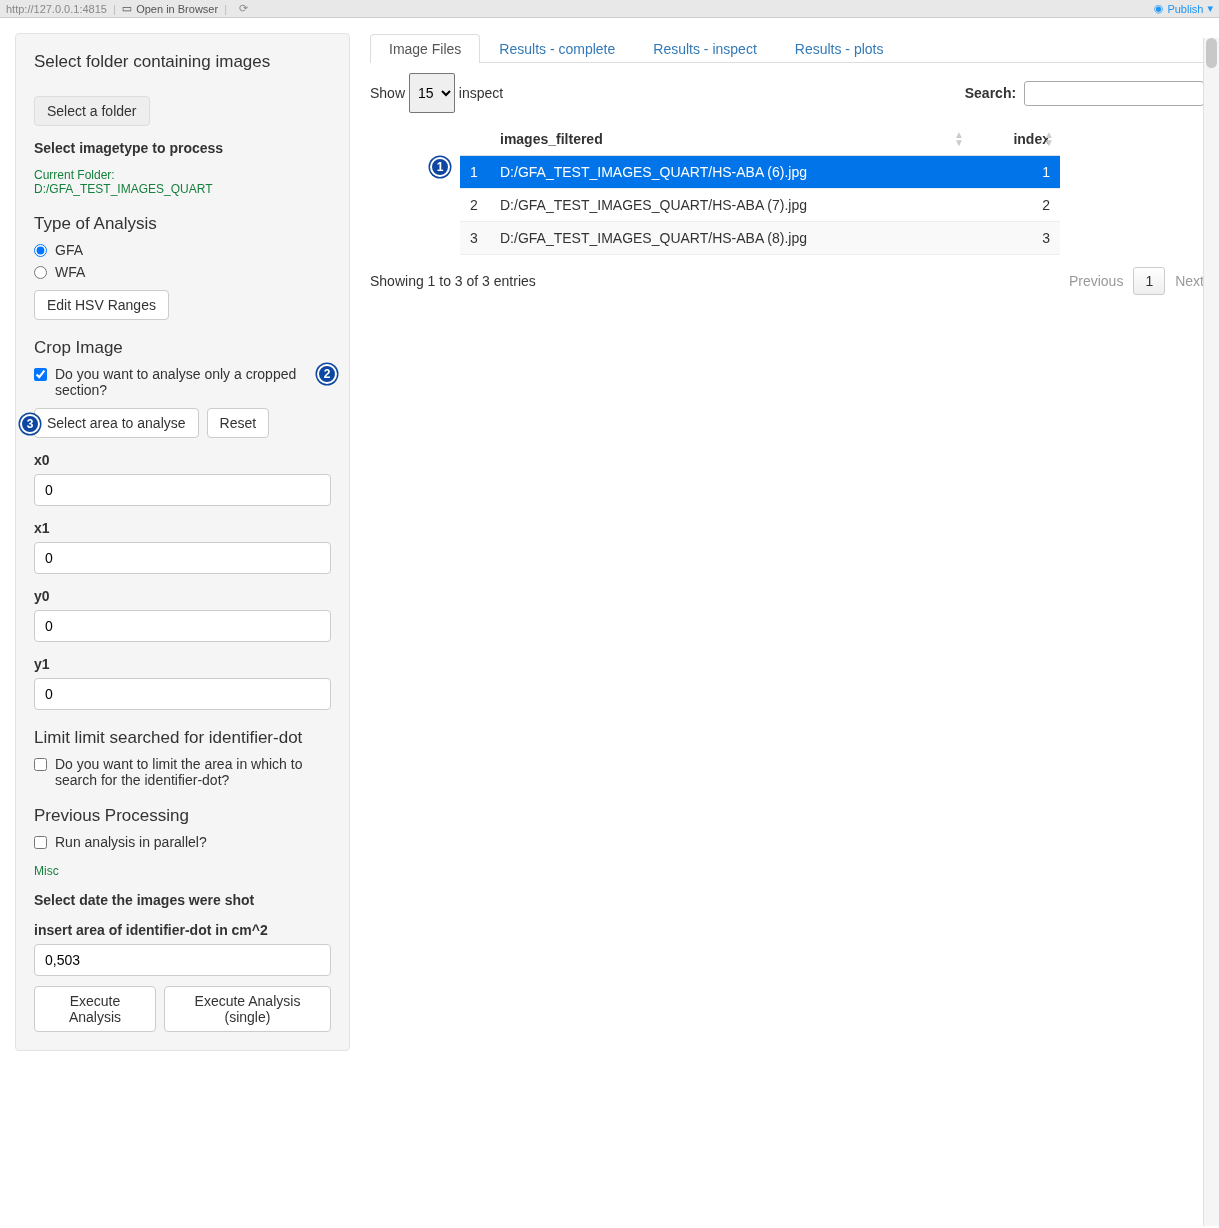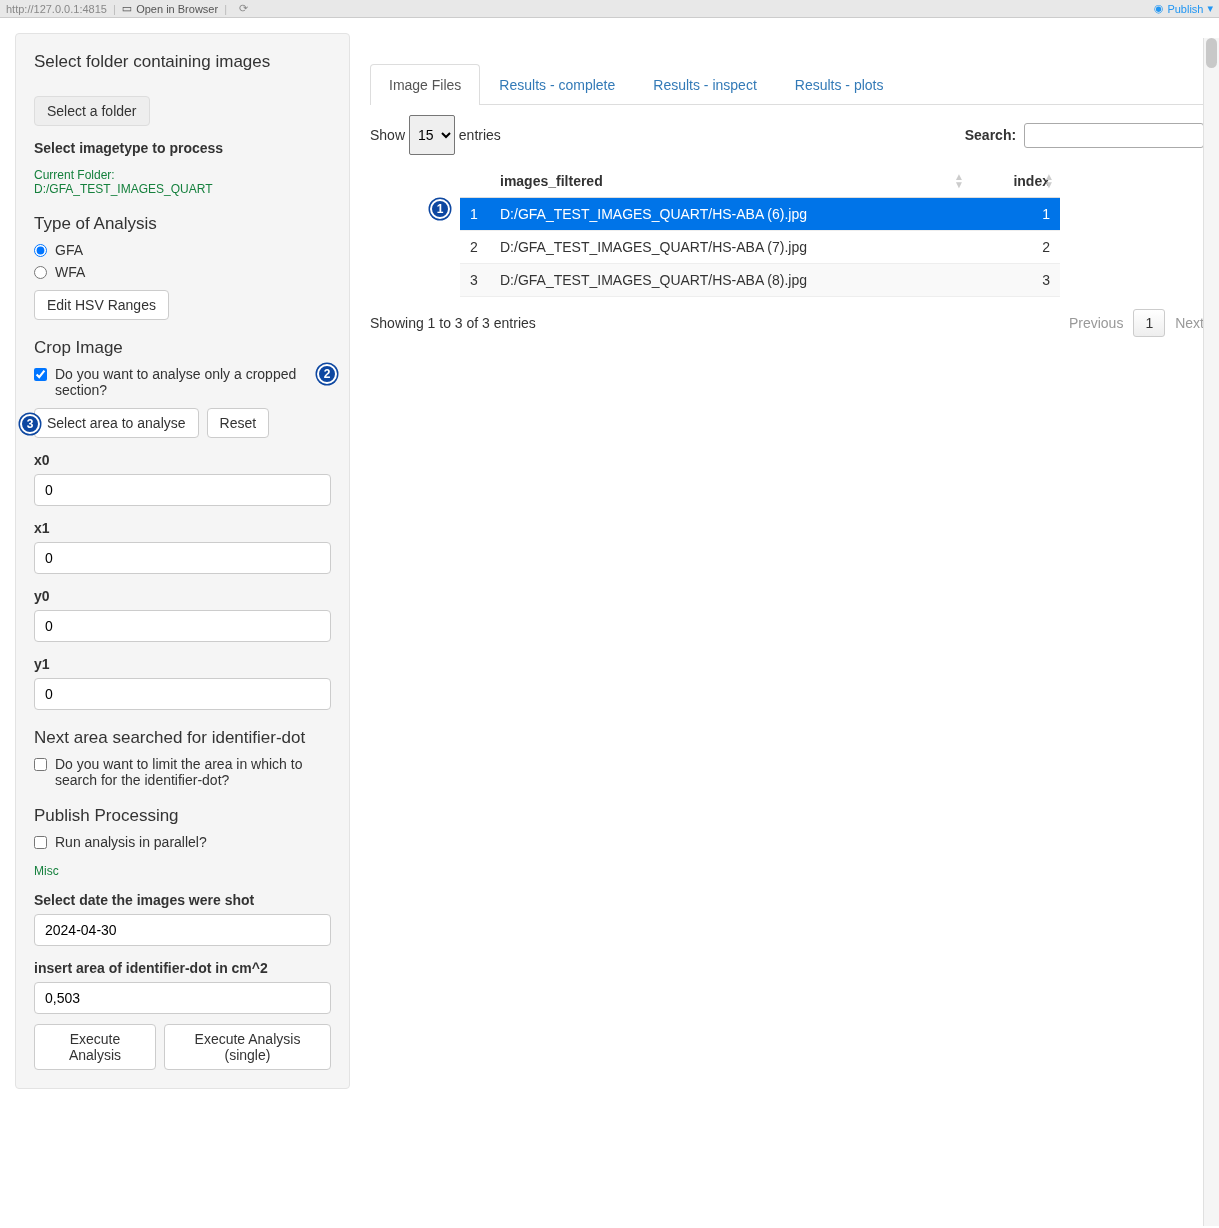--- a/index.html
+++ b/index.html
@@ -22,21 +22,21 @@
 .sidebar .field-label { font-weight:700; font-size:14px; margin-top:14px; margin-bottom:6px; display:block; }
 .select-wrap { position:relative; }
 .select-wrap select, .text-input, .num-input { width:100%; border:1px solid #ccc; border-radius:4px; padding:7px 10px; font-size:14px; background:#fff; }
 .select-wrap .caret { position:absolute; right:10px; top:50%; transform:translateY(-50%); pointer-events:none; font-size:12px; color:#333; }
 .small-text { font-size:12px; color:#15803d; margin-top:12px; }
 .section-head { font-size:17px; font-weight:500; margin-top:18px; margin-bottom:8px; }
 .radio-row, .check-row { display:flex; align-items:flex-start; gap:8px; margin:6px 0; font-size:14px; }
 .radio-row input, .check-row input { margin-top:2px; }
 .btn-row { display:flex; gap:8px; margin-top:10px; }
 .tabset { border-bottom:1px solid #ddd; display:flex; gap:0; margin-bottom:10px; }
-.tab { padding:12px 18px; font-size:14px; color:#337ab7; cursor:pointer; border:1px solid transparent; border-bottom:none; position:relative; top:1px; background:transparent; border-radius:4px 4px 0 0;margin-top:30px; }
+.tab { padding:6px 18px; font-size:14px; color:#337ab7; cursor:pointer; border:1px solid transparent; border-bottom:none; position:relative; top:1px; background:transparent; border-radius:4px 4px 0 0; }
 .tab.active { color:#555; background:#fff; border-color:#ddd #ddd #fff #ddd; }
 .dt-top { display:flex; justify-content:space-between; align-items:center; margin:6px 0 10px 0; font-size:14px; }
 .dt-len select { border:1px solid #767676; border-radius:2px; padding:10px 4px; font-size:14px; }
 .dt-search input { border:1px solid #aaa; border-radius:3px; padding:4px 6px; width:180px; }
 .dt-search label { font-weight:700; margin-right:4px; }
 table.dt { width: 600px; border-collapse:collapse; margin-left:90px; }
 table.dt th { text-align:left; font-weight:700; padding:8px 10px; border-bottom:1px solid #ddd; font-size:14px; position:relative; }
 table.dt th.idx { text-align:right; width:90px; }
 table.dt th .sort { position:absolute; right:6px; top:50%; transform:translateY(-50%); color:#ccc; font-size:10px; line-height:8px; }
 table.dt td { padding:8px 10px; font-size:14px; border-bottom:1px solid #eee; }
@@ -119,36 +119,35 @@
 
       <span class="field-label">x0</span>
       <input class="num-input" value="0" style="">
       <span class="field-label">x1</span>
       <input class="num-input" value="0" style="">
       <span class="field-label">y0</span>
       <input class="num-input" value="0" style="">
       <span class="field-label">y1</span>
       <input class="num-input" value="0" style="">
 
-      <div class="section-head">Next area searched for identifier-dot</div>
+      <div class="section-head">Limit limit searched for identifier-dot</div>
       <div class="check-row">
         <input type="checkbox" style="">
         <label>Do you want to limit the area in which to search for the identifier-dot?</label>
       </div>
 
-      <div class="section-head">Publish Processing</div>
+      <div class="section-head">Previous Processing</div>
       <div class="check-row">
         <input type="checkbox" style="">
         <label>Run analysis in parallel?</label>
       </div>
 
       <div class="small-text" style="margin-top:14px">Misc</div>
 
       <span class="field-label">Select date the images were shot</span>
-      <input class="text-input" value="2024-04-30" style="">
 
       <span class="field-label">insert area of identifier-dot in cm^2</span>
       <input class="text-input" value="0,503" style="">
 
       <div class="btn-row">
         <button class="btn">Execute Analysis</button>
         <button class="btn">Execute Analysis (single)</button>
       </div>
     </div>
 
@@ -159,21 +158,21 @@
         <div class="tab">Results - inspect</div>
         <div class="tab">Results - plots</div>
       </div>
 
       <div class="dt-top">
         <div class="dt-len">
           <span>Show</span>
           <select>
             <option>15</option>
           </select>
-          <span>entries</span>
+          <span>inspect</span>
         </div>
         <div class="dt-search">
           <label>Search:</label>
           <input type="text" style="">
         </div>
       </div>
 
       <div class="rel">
         <span class="anno" style="left:60px; top:34px;">1</span>
         <table class="dt">

